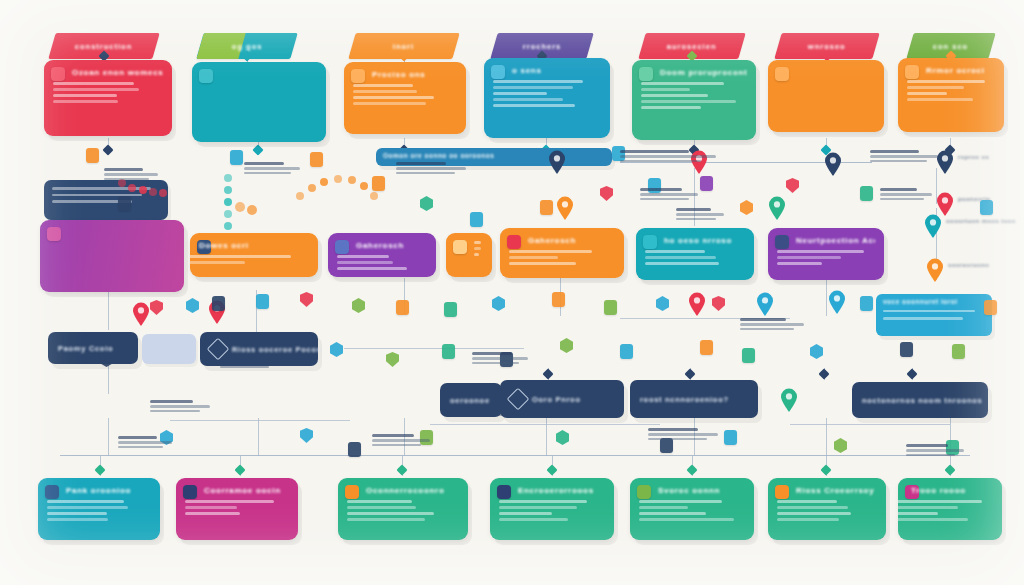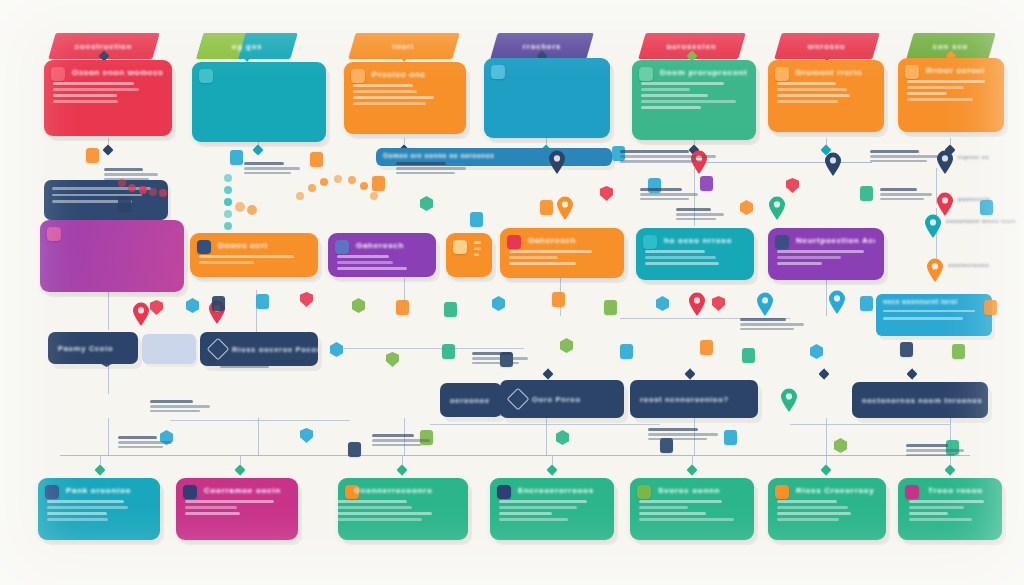--- a/index.html
+++ b/index.html
@@ -264,45 +264,46 @@
           <div class="lines" style="margin-left: -19px;">
             <div class="ln" style="width: 58%;"></div>
             <div class="ln s" style="width: 62%;"></div>
             <div class="ln" style="width: 78%;"></div>
             <div class="ln s" style="width: 70%;"></div>
           </div>
         </div>
       </div>
       <div class="card" style="left: 484px; top: 58px; width: 126px; height: 80px; background: rgb(31, 159, 196);">
         <div class="cicon" style="left: 7px; top: 7px; width: 14px; height: 14px; background: rgb(79, 190, 222);"></div>
+        <div style="margin-left: 19px;">
+          <div class="ttl">o sens</div>
+          <div class="lines" style="margin-left: -19px;">
+            <div class="ln" style="width: 83%;"></div>
+            <div class="ln s" style="width: 74%;"></div>
+            <div class="ln" style="width: 50%;"></div>
+            <div class="ln s" style="width: 65%;"></div>
+            <div class="ln" style="width: 76%;"></div>
+          </div>
+        </div>
       </div>
       <div class="card" style="left: 632px; top: 60px; width: 124px; height: 80px; background: rgb(60, 183, 139);">
         <div class="cicon" style="left: 7px; top: 7px; width: 14px; height: 14px; background: rgb(103, 207, 166);"></div>
         <div style="margin-left: 19px;">
           <div class="ttl">Doom proruproconty</div>
           <div class="lines" style="margin-left: -19px;">
             <div class="ln" style="width: 78%;"></div>
             <div class="ln s" style="width: 46%;"></div>
             <div class="ln" style="width: 63%;"></div>
             <div class="ln s" style="width: 90%;"></div>
             <div class="ln" style="width: 57%;"></div>
           </div>
         </div>
       </div>
       <div class="card" style="left: 768px; top: 60px; width: 116px; height: 72px; background: rgb(247, 144, 41);">
         <div class="cicon" style="left: 7px; top: 7px; width: 14px; height: 14px; background: rgb(255, 176, 92);"></div>
-        <div style="margin-left: 19px;">
-          <div class="ttl">Drumont rroris</div>
-          <div class="lines" style="margin-left: -19px;">
-            <div class="ln" style="width: 60%;"></div>
-            <div class="ln s" style="width: 71%;"></div>
-            <div class="ln" style="width: 74%;"></div>
-            <div class="ln s" style="width: 62%;"></div>
-          </div>
-        </div>
       </div>
       <div class="card" style="left: 898px; top: 58px; width: 106px; height: 74px; background: rgb(247, 144, 41);">
         <div class="cicon" style="left: 7px; top: 7px; width: 14px; height: 14px; background: rgb(255, 176, 92);"></div>
         <div style="margin-left: 19px;">
           <div class="ttl">Rrmor ocroci</div>
           <div class="lines" style="margin-left: -19px;">
             <div class="ln" style="width: 89%;"></div>
             <div class="ln s" style="width: 65%;"></div>
             <div class="ln" style="width: 46%;"></div>
             <div class="ln s" style="width: 75%;"></div>
@@ -316,21 +317,21 @@
       <div class="ln" style="height: 2.6px; border-radius: 2px; margin-bottom: 4px; background: rgba(255, 255, 255, 0.45); width: 83%; filter: blur(0.5px);"></div>
       <div class="ln" style="height: 2.6px; border-radius: 2px; margin-bottom: 4px; background: rgba(255, 255, 255, 0.45); width: 74%; filter: blur(0.5px);"></div>
     </div>
 
   <div id="cards-mid">
       <div class="card" style="left: 40px; top: 220px; width: 144px; height: 72px; background: linear-gradient(100deg, rgb(155, 63, 174), rgb(192, 70, 159));">
         <div class="cicon" style="left: 7px; top: 7px; width: 14px; height: 14px; background: rgb(212, 90, 168);"></div>
       </div>
       <div class="card" style="left: 190px; top: 233px; width: 128px; height: 44px; background: rgb(247, 144, 41);">
         <div class="cicon" style="left: 7px; top: 7px; width: 14px; height: 14px; background: rgb(50, 80, 125);"></div>
-        <div style="margin-left: 19px;">
+        <div style="">
           <div class="ttl">Dowes ocri</div>
           <div class="lines" style="margin-left: -19px;">
             <div class="ln" style="width: 86%;"></div>
             <div class="ln s" style="width: 50%;"></div>
           </div>
         </div>
       </div>
       <div class="card" style="left: 328px; top: 233px; width: 108px; height: 44px; background: rgb(138, 63, 181);">
         <div class="cicon" style="left: 7px; top: 7px; width: 14px; height: 14px; background: rgb(92, 116, 196);"></div>
         <div style="margin-left: 19px;">
@@ -709,21 +710,21 @@
           <div class="ttl">Coorramoe oocin</div>
           <div class="lines" style="margin-left: -19px;">
             <div class="ln" style="width: 86%;"></div>
             <div class="ln s" style="width: 50%;"></div>
             <div class="ln" style="width: 53%;"></div>
           </div>
         </div>
       </div>
       <div class="card" style="left: 338px; top: 478px; width: 130px; height: 62px; background: rgb(43, 181, 138);">
         <div class="cicon" style="left: 7px; top: 7px; width: 14px; height: 14px; background: rgb(247, 144, 41);"></div>
-        <div style="margin-left: 7px;">
+        <div style="margin-left: 19px;">
           <div class="ttl">Oconnerrocoonro</div>
           <div class="lines" style="margin-left: -19px;">
             <div class="ln" style="width: 58%;"></div>
             <div class="ln s" style="width: 62%;"></div>
             <div class="ln" style="width: 78%;"></div>
             <div class="ln s" style="width: 70%;"></div>
           </div>
         </div>
       </div>
       <div class="card" style="left: 490px; top: 478px; width: 124px; height: 62px; background: rgb(43, 181, 138);">
@@ -757,21 +758,21 @@
           <div class="lines" style="margin-left: -19px;">
             <div class="ln" style="width: 60%;"></div>
             <div class="ln s" style="width: 71%;"></div>
             <div class="ln" style="width: 74%;"></div>
             <div class="ln s" style="width: 62%;"></div>
           </div>
         </div>
       </div>
       <div class="card" style="left: 898px; top: 478px; width: 104px; height: 62px; background: rgb(43, 181, 138);">
         <div class="cicon" style="left: 7px; top: 7px; width: 14px; height: 14px; background: rgb(200, 51, 138);"></div>
-        <div style="margin-left: 21px;">
+        <div style="margin-left: 4px;">
           <div class="ttl">Trooo roooo</div>
           <div class="lines" style="margin-left: -19px;">
             <div class="ln" style="width: 89%;"></div>
             <div class="ln s" style="width: 65%;"></div>
             <div class="ln" style="width: 46%;"></div>
             <div class="ln s" style="width: 75%;"></div>
           </div>
         </div>
       </div>
     </div>

